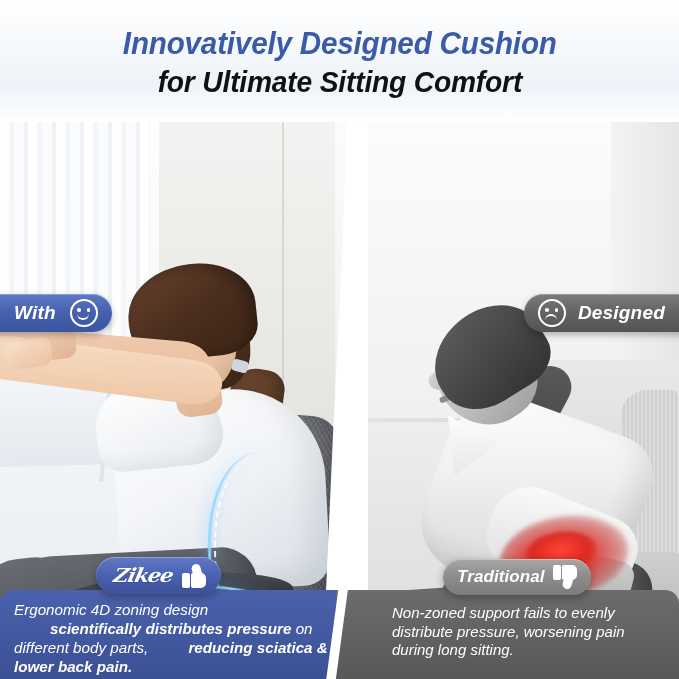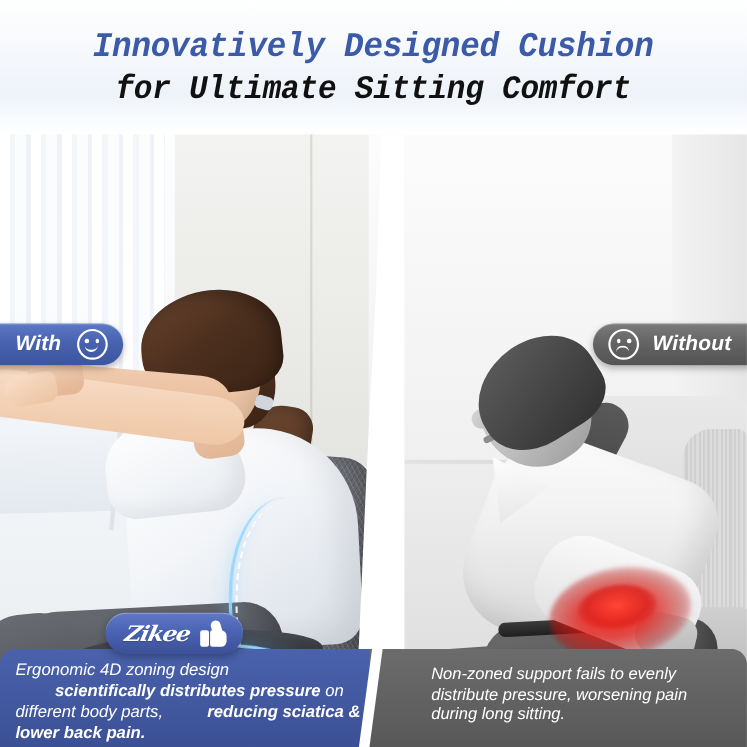--- a/index.html
+++ b/index.html
@@ -10,21 +10,20 @@
     font-family: "Liberation Sans", sans-serif;
   }
   .page { position: relative; width: 679px; height: 679px; overflow: hidden; background:#fff; }
 
   
   .header {
     position: absolute; left:0; top:0; width:679px; height:122px;
     background: linear-gradient(180deg,#ffffff 0%,#f4f7fb 45%,#eef3f9 70%,#ffffff 100%);
     display:flex; flex-direction:column; align-items:center; justify-content:center;
     padding-top:4px;
-    font-family:Liberation Mono, monospace;
   }
   .title-1 {
     font-size: 31.5px; font-weight: 700; font-style: italic;
     color: #3b5ba9; letter-spacing: -0.2px; white-space: nowrap;
     line-height: 1.12; text-align:center;
     transform: scaleX(0.94); transform-origin: center;
   }
   .title-2 {
     font-size: 30px; font-weight: 700; font-style: italic;
     color: #111111; letter-spacing: -0.2px; white-space: nowrap;
@@ -509,21 +508,21 @@
         <div class="r-hand"></div>
       </div>
 
       <div class="pain-glow"></div>
       <div class="pain-core"></div>
 
       <div class="badge badge-without">
         <span class="face sad">
             <span class="mouth"></span>
           </span>
-        <span>Without</span>
+        <span>Designed</span>
       </div>
     </div>
 
     <div class="divider"></div>
 
   </div>
 
   <div class="caption-wrap">
     <div class="cap cap-left">
       <span>Ergonomic 4D zoning design </span><b>scientifically distributes pressure</b><span> on different body parts, </span><b>reducing sciatica &amp; lower back pain.</b>
@@ -536,14 +535,22 @@
 
   <div class="brand-pill">
     <span class="brand-script">Zikee</span>
     <span class="thumb">
       <span class="up"></span>
         <span class="palm"></span>
         <span class="pad"></span>
     </span>
   </div>
 
+  <div class="trad-pill">
+    <span class="trad-label">Traditional</span>
+    <span class="thumb down">
+      <span class="up"></span>
+        <span class="palm"></span>
+        <span class="pad"></span>
+    </span>
+  </div>
 
 </div>
 
 </body></html>

